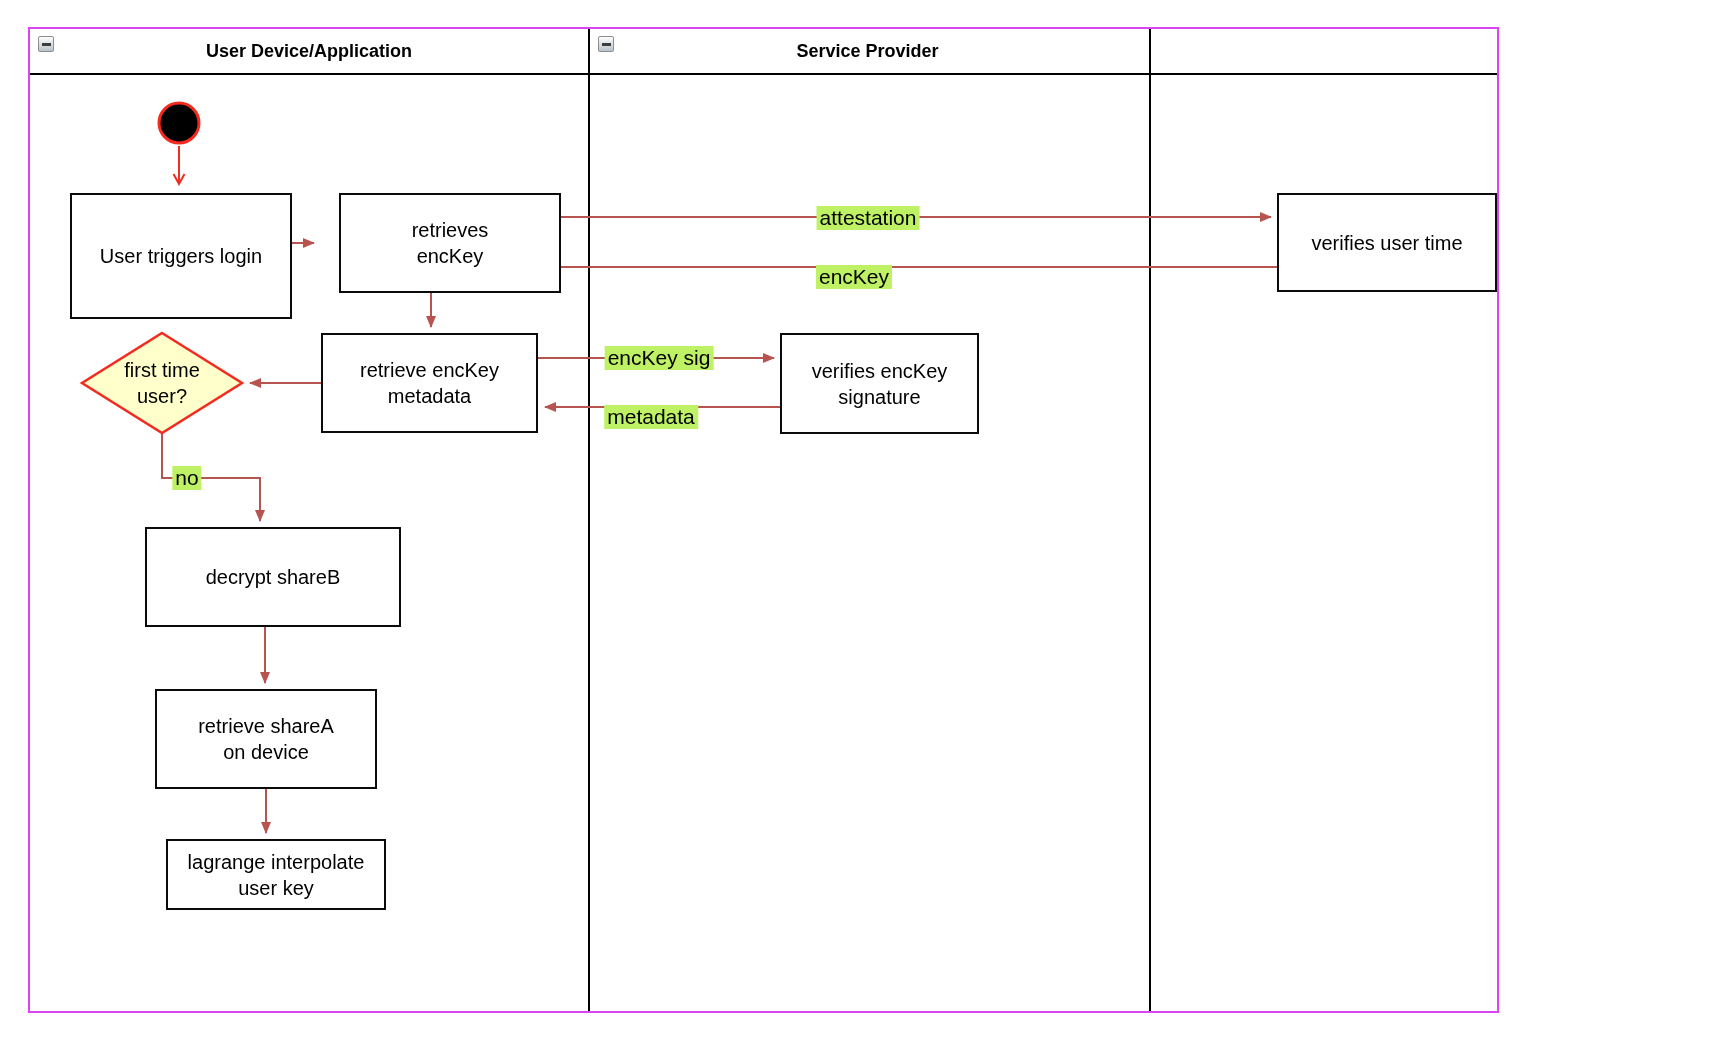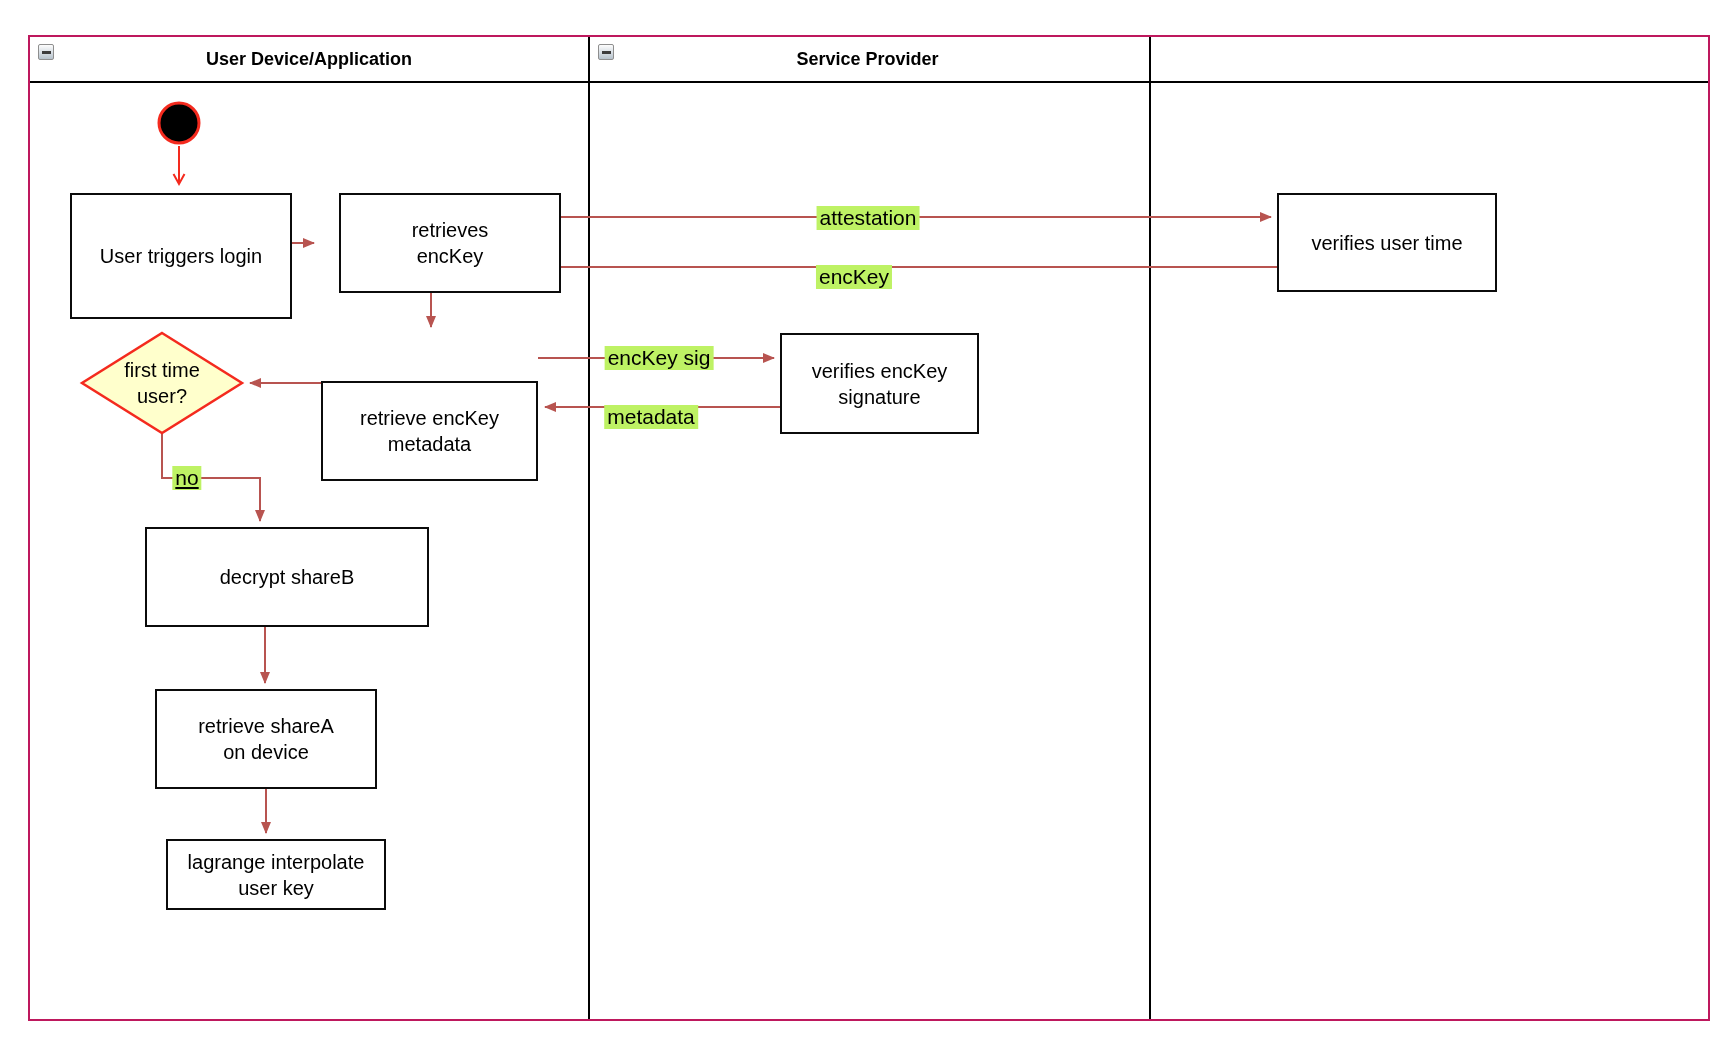--- a/index.html
+++ b/index.html
@@ -9,24 +9,23 @@
     height: 1038px;
     background: #ffffff;
     font-family: "Liberation Sans", sans-serif;
     color: #000;
     overflow: hidden;
   }
   
   .frame {
     position: absolute;
     left: 28px; top: 27px;
-    width: 1682px; height: 986px;
-    border: 2px solid #be185d;
+    width: 1471px; height: 986px;
+    border: 2px solid #d946ef;
     box-sizing: border-box;
-    margin-top: 8px;
   }
   .lane-sep {
     position: absolute;
     top: 0; bottom: 0;
     width: 2px;
     background: #000;
   }
   .lane-header-row {
     position: absolute;
     left: 0; top: 0;
@@ -154,33 +153,33 @@
     <path d="M266,789 L266,833" stroke="#b85450" stroke-width="2" fill="none" marker-end="url(#mBrown)"></path>
 
     <circle cx="179" cy="123" r="20" fill="#000000" stroke="#f42a1e" stroke-width="3"></circle>
 
     <polygon points="162,333 242,383 162,433 82,383" fill="#ffffcc" stroke="#f42a1e" stroke-width="2.5"></polygon>
   </svg>
 
   <div class="node" style="left:70px;  top:193px; width:222px; height:126px;">User triggers login</div>
   <div class="node" style="left:320px; top:193px; width:222px; height:100px;margin-left:19px;">retrieves
 encKey</div>
-  <div class="node" style="left:321px; top:333px; width:217px; height:100px;margin-top:48px;">retrieve encKey
+  <div class="node" style="left:321px; top:333px; width:217px; height:100px;">retrieve encKey
 metadata</div>
-  <div class="node" style="left:145px; top:527px; width:284px; height:100px;">decrypt shareB</div>
+  <div class="node" style="left:145px; top:527px; width:256px; height:100px;">decrypt shareB</div>
   <div class="node" style="left:155px; top:689px; width:222px; height:100px;">retrieve shareA
 on device</div>
   <div class="node" style="left:166px; top:839px; width:220px; height:71px;">lagrange interpolate
 user key</div>
   <div class="node" style="left:780px; top:333px; width:199px; height:101px;">verifies encKey
 signature</div>
   <div class="node" style="left:1277px; top:193px; width:220px; height:99px;">verifies user time</div>
 
   <div class="diamond-label" style="left:82px; top:333px; width:160px; height:100px;">first time
 user?</div>
 
   <span class="edge-label" style="left:868px; top:218px;">attestation</span>
   <span class="edge-label" style="left:854px; top:277px;">encKey</span>
   <span class="edge-label" style="left:659px; top:358px;">encKey sig</span>
   <span class="edge-label" style="left:651px; top:417px;">metadata</span>
-  <span class="edge-label" style="left:187px; top:478px;text-decoration:underline;">no</span>
+  <span class="edge-label" style="left:187px; top:478px;">no</span>
 
 </div>
 
 </body></html>

